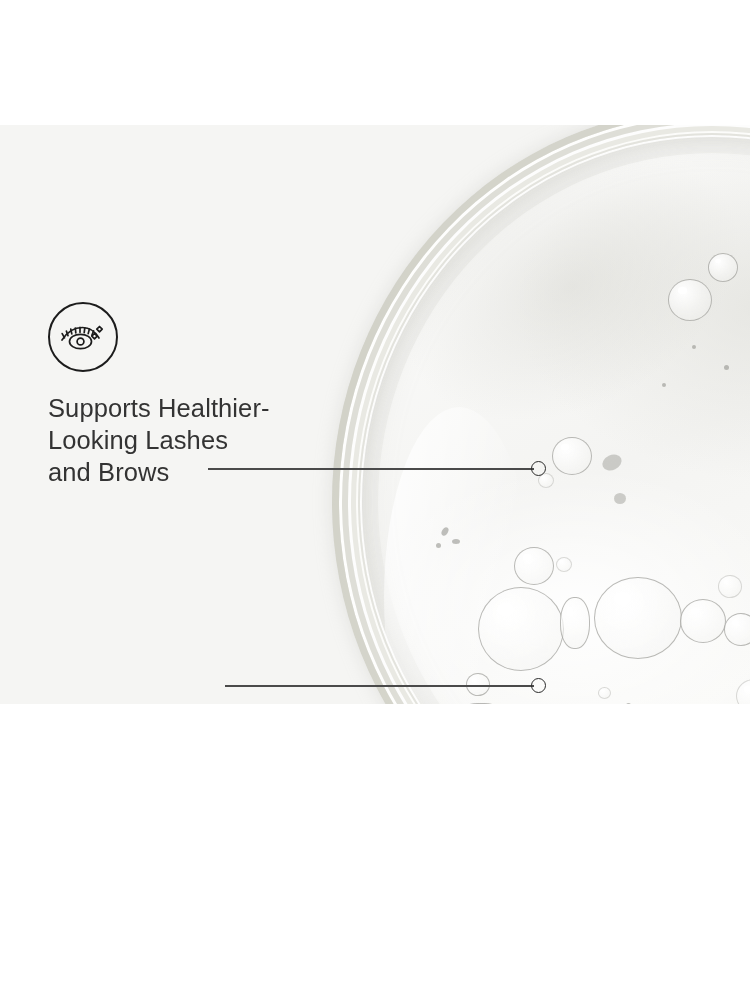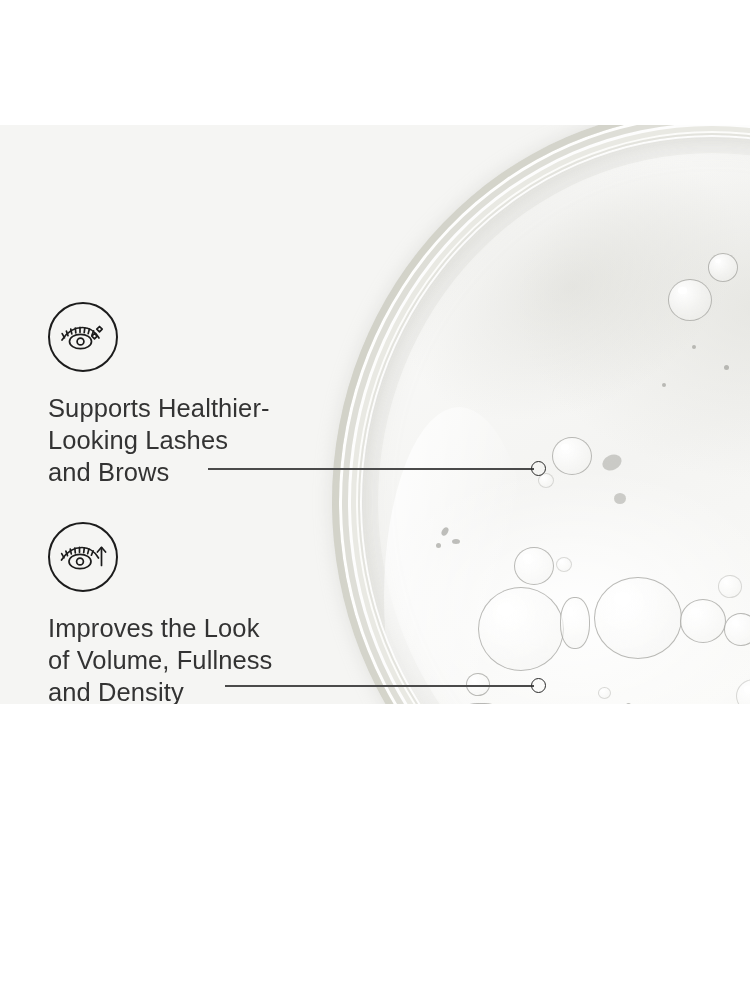--- a/index.html
+++ b/index.html
@@ -258,31 +258,14 @@
                  M29.2 12.6 L30.4 8 M32.9 14.2 L34.6 9.9"></path>
         <path d="M40.5 5.5 L43.2 8.2 L40.5 10.9 L37.8 8.2 Z" fill="none"></path>
         <path d="M35.5 12.5 L38.2 15.2 L35.5 17.9 L32.8 15.2 Z" fill="none"></path>
       </svg>
     </div>
     <div class="feature-text">Supports Healthier-
 Looking Lashes
 and Brows</div>
   </div>
 
-  <div class="feature" style="top:522px;">
-    <div class="icon-ring">
-      <svg width="48" height="32" viewBox="0 0 48 32" fill="none" stroke="#1c1c1c" stroke-width="1.7" stroke-linecap="round" stroke-linejoin="round">
-        <path d="M2.5 19 C8.5 9.5, 16.5 6.5, 23 6.5 C29.5 6.5, 35.5 10, 39.5 17" fill="none"></path>
-        <ellipse cx="21" cy="20.5" rx="11" ry="7.2" fill="none"></ellipse>
-        <circle cx="21" cy="20.5" r="3.4" fill="none"></circle>
-        <path d="M5 16.8 L2.7 12.6 M8.5 14.6 L6.9 10.1 M12.3 12.9 L11.3 8.2
-                 M16.3 11.8 L15.8 7 M20.5 11.3 L20.5 6.4 M24.7 11.6 L25.3 6.8
-                 M28.7 12.6 L29.9 8 M32.4 14.2 L34.1 9.9"></path>
-        <path d="M42.5 24.5 L42.5 6.5"></path>
-        <path d="M38.4 11 L42.5 6.3 L46.6 11" fill="none"></path>
-      </svg>
-    </div>
-    <div class="feature-text">Improves the Look
-of Volume, Fullness
-and Density</div>
-  </div>
 
 </div>
 
 </body></html>

